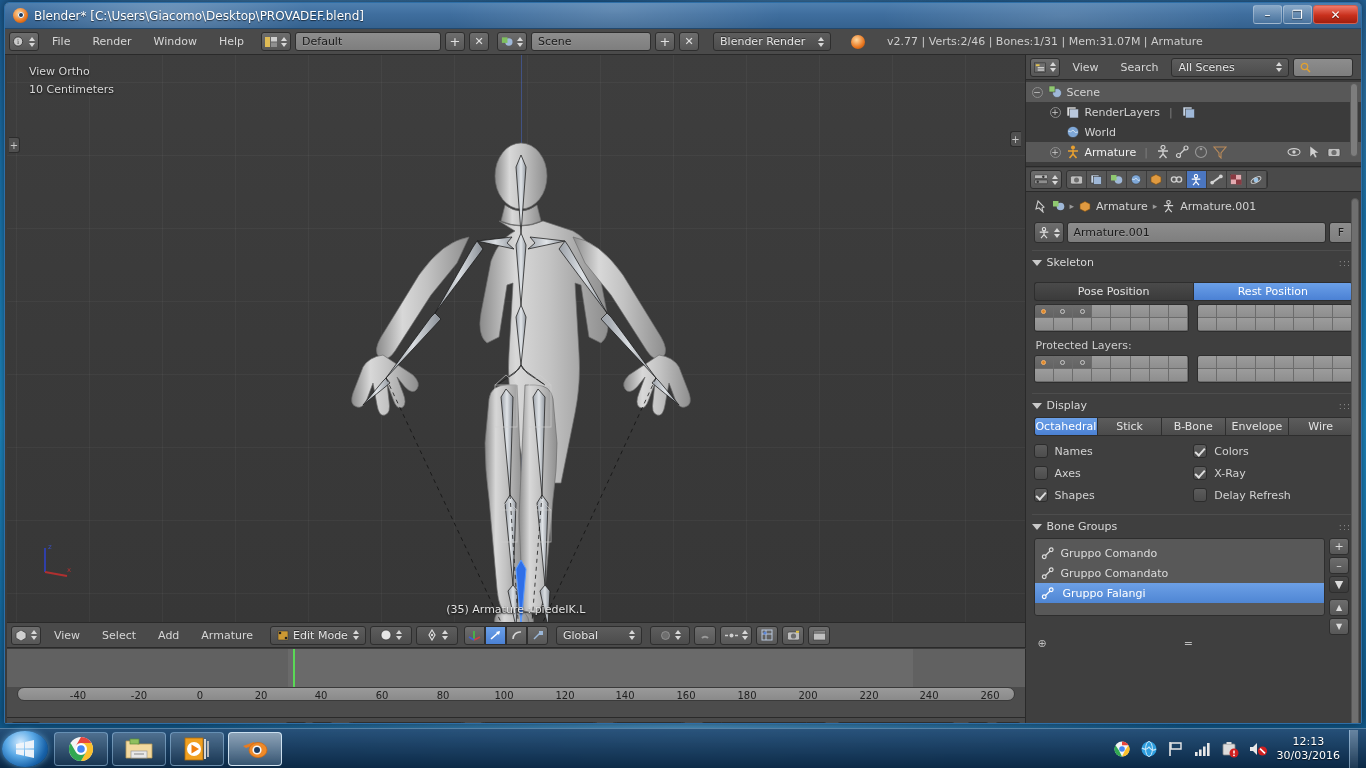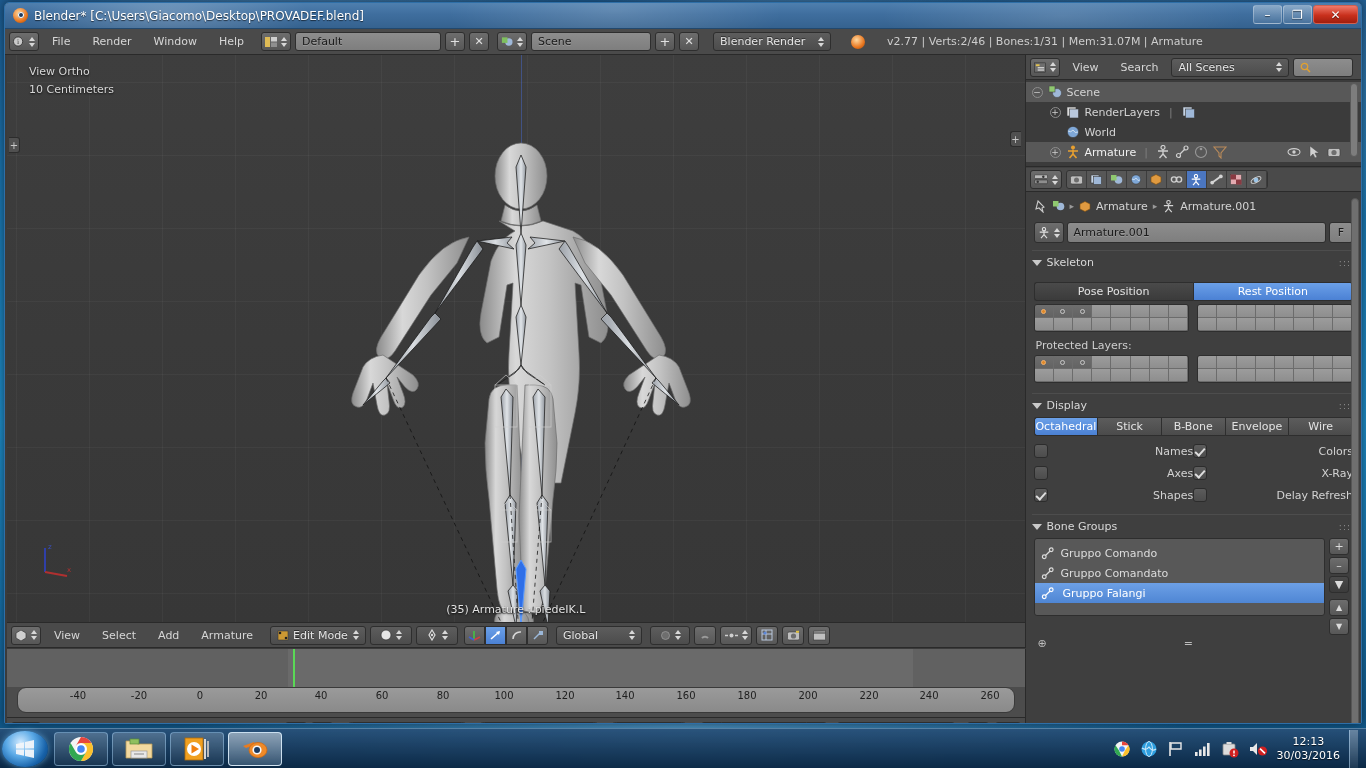--- a/index.html
+++ b/index.html
@@ -163,21 +163,21 @@
   
   #tlstrip {
     position: absolute; left: 2px; top: 594px; right: 0; height: 68px;
     background: #4c4c4c; border-right: 1px solid #2a2a2a;
     overflow: hidden;
   }
   #tl-canvas { position: absolute; left: 0; right: 0; top: 0; height: 38px; background: #616161; }
   #tl-inrange { position: absolute; top: 0; bottom: 0; background: #555; }
   #tl-playhead { position: absolute; top: 0; bottom: 0; width: 2px; background: #5ad856; }
   #tl-ruler {
-    position: absolute; left: 10px; right: 10px; top: 38px; height: 26px;
+    position: absolute; left: 10px; right: 10px; top: 38px; height: 14px;
     background: linear-gradient(180deg, #9a9a9a, #8a8a8a);
     border: 1px solid #3a3a3a; border-radius: 9px;
     color: #1e1e1e; font-size: 10px;
   }
   #tl-ruler span { position: absolute; top: 2px; transform: translateX(-50%); }
   #tlfooter {
     position: absolute; left: 2px; top: 662px; right: 0; height: 28px;
     background: #4a4a4a; border-top: 1px solid #2a2a2a;
     display: flex; align-items: center; gap: 4px; padding: 0 4px;
     border-right: 1px solid #2a2a2a;
@@ -229,21 +229,21 @@
   .toggrp > div.on { background: linear-gradient(180deg, #6ba0e8, #4b81d4); color: #fff; }
   .layergrid { display: flex; gap: 8px; margin: 3px 8px 0 8px; }
   .lgbox { display: flex; flex-direction: column; border: 1px solid #2e2e2e; border-radius: 3px; overflow: hidden; }
   .lgrow { display: flex; }
   .lgcell { width: 24px; height: 13px; background: linear-gradient(180deg,#9c9c9c,#8e8e8e);
             border-right: 1px solid #6c6c6c; border-bottom: 1px solid #6c6c6c;
             display: flex; align-items: center; justify-content: center; }
   .lgcell.used { background: linear-gradient(180deg,#6e6e6e,#636363); }
   .lgcell .dot { width: 5px; height: 5px; border-radius: 50%; border: 1px solid #c8c8c8; }
   .lgcell .dot.act { background: #e08a28; border-color: #f0b070; }
-  .chk { display: flex; align-items: center; gap: 7px; font-size: 11px; color: #d2d2d2; height: 22px; justify-content: space-between; }
+  .chk { display: flex; align-items: center; gap: 7px; font-size: 11px; color: #d2d2d2; height: 22px; }
   .cbox { width: 14px; height: 14px; border-radius: 3px; border: 1px solid #2c2c2c;
           background: linear-gradient(180deg,#5c5c5c,#4c4c4c); position: relative; flex: 0 0 auto; }
   .cbox.on::after {
     content: ""; position: absolute; left: 3px; top: 1px; width: 4px; height: 8px;
     border: solid #dedede; border-width: 0 2px 2px 0; transform: rotate(42deg);
   }
   #bgbox {
     margin: 4px 12px 0 8px; display: flex; gap: 4px;
   }
   #bglist {

